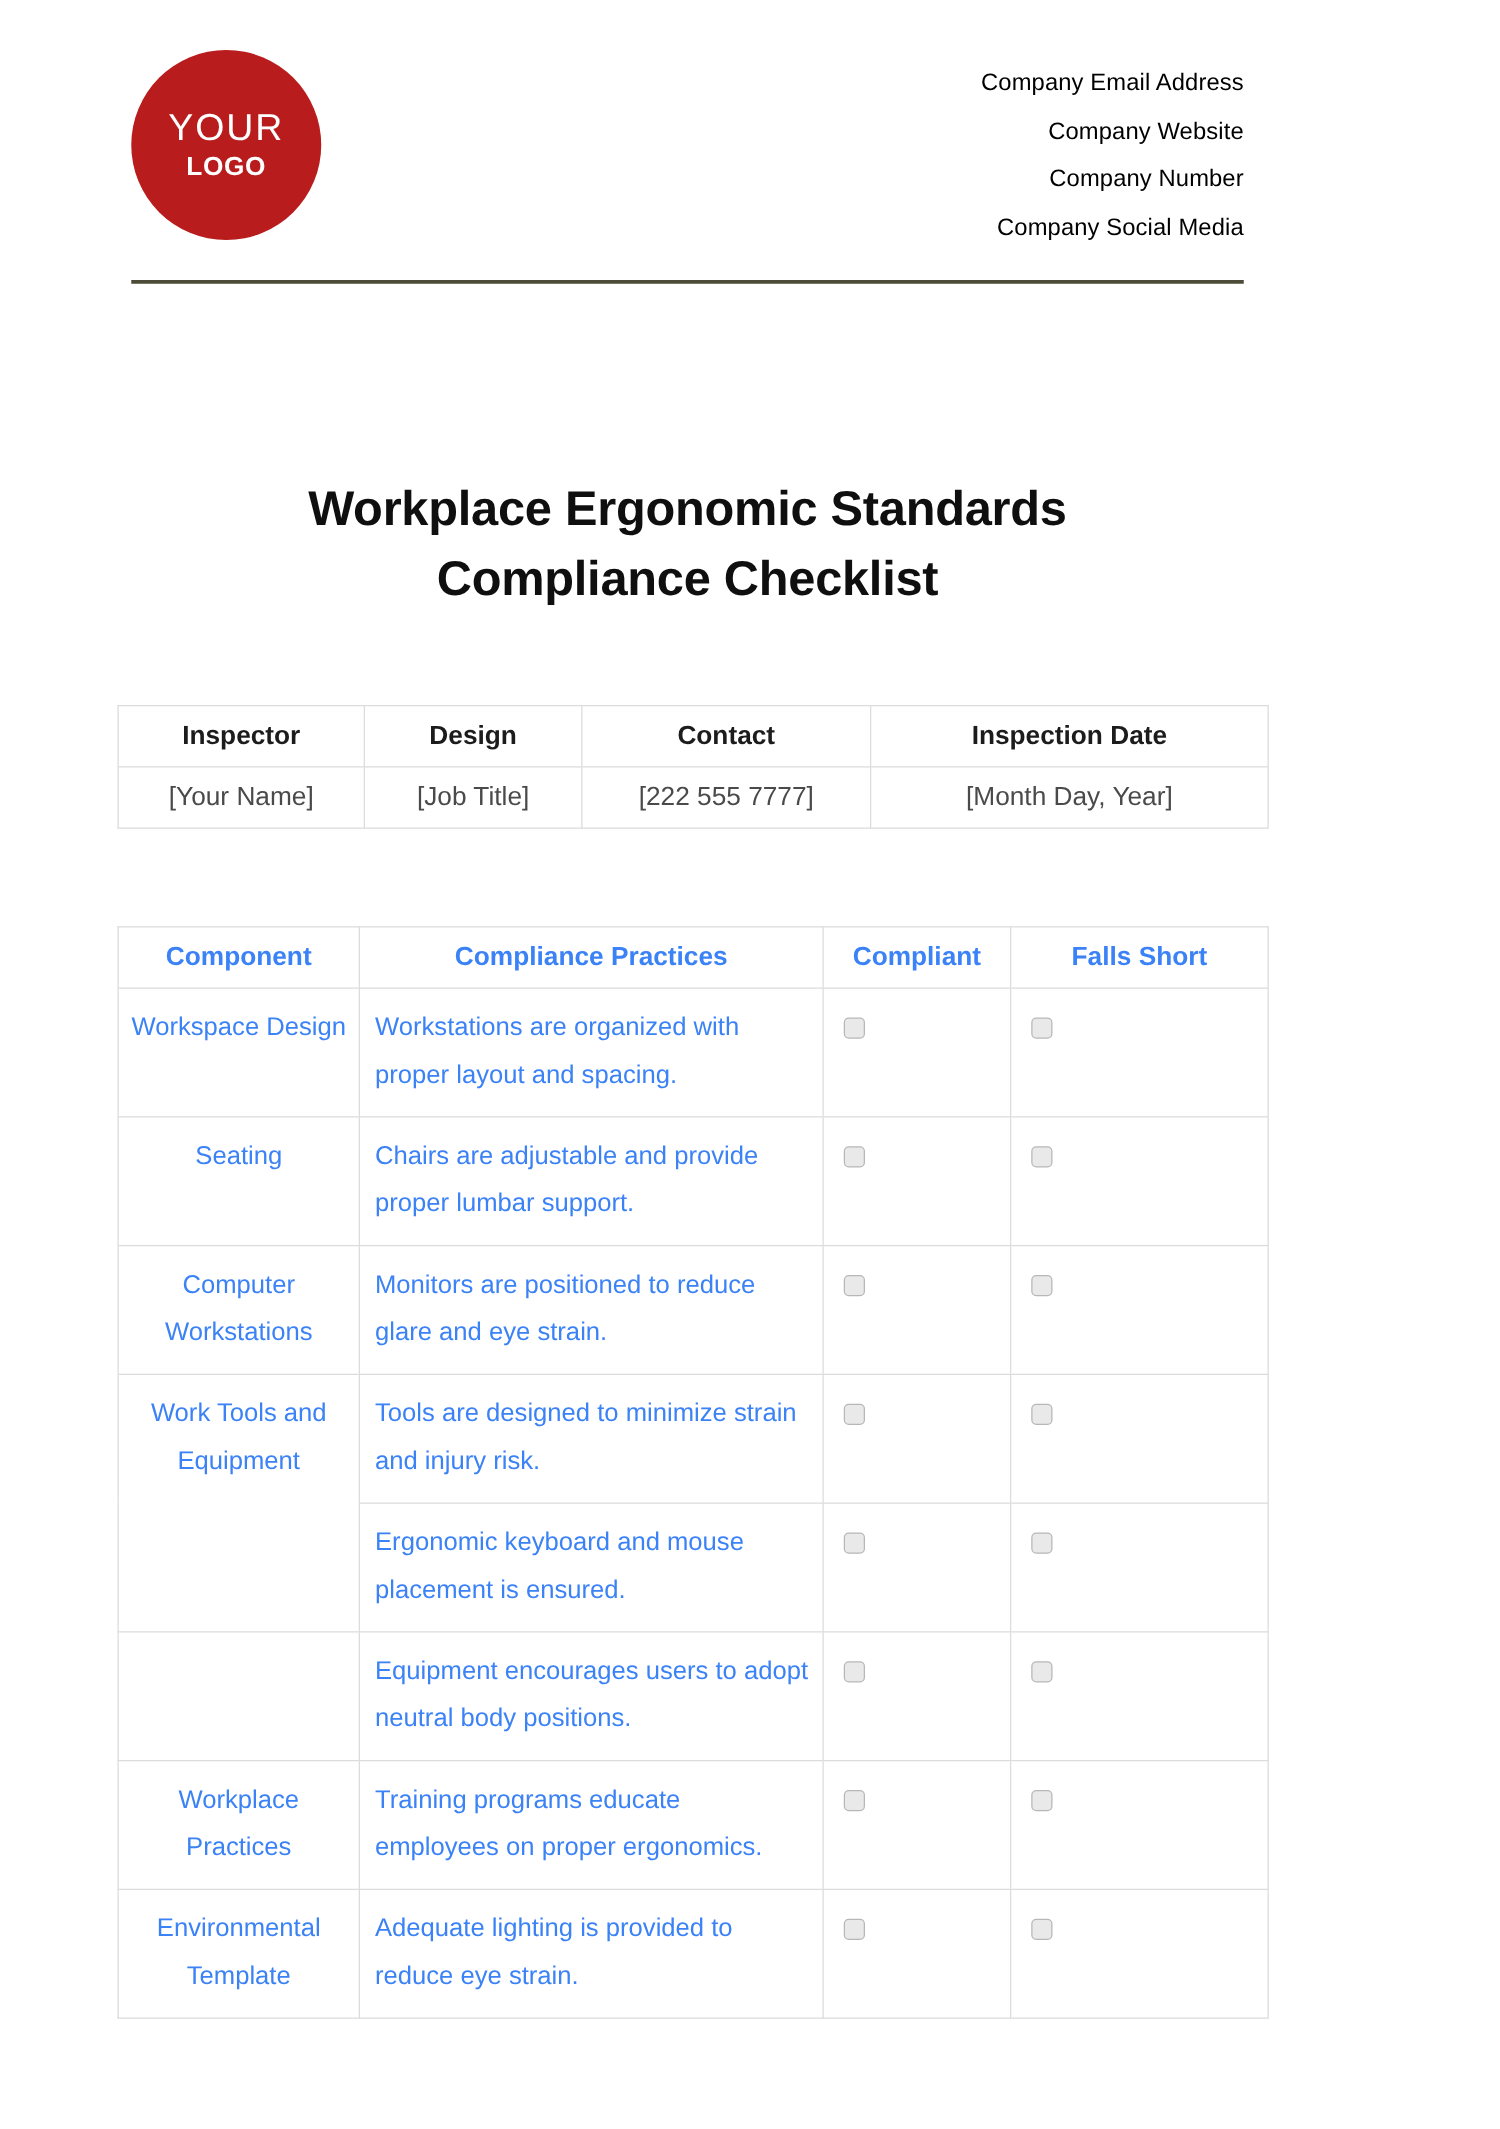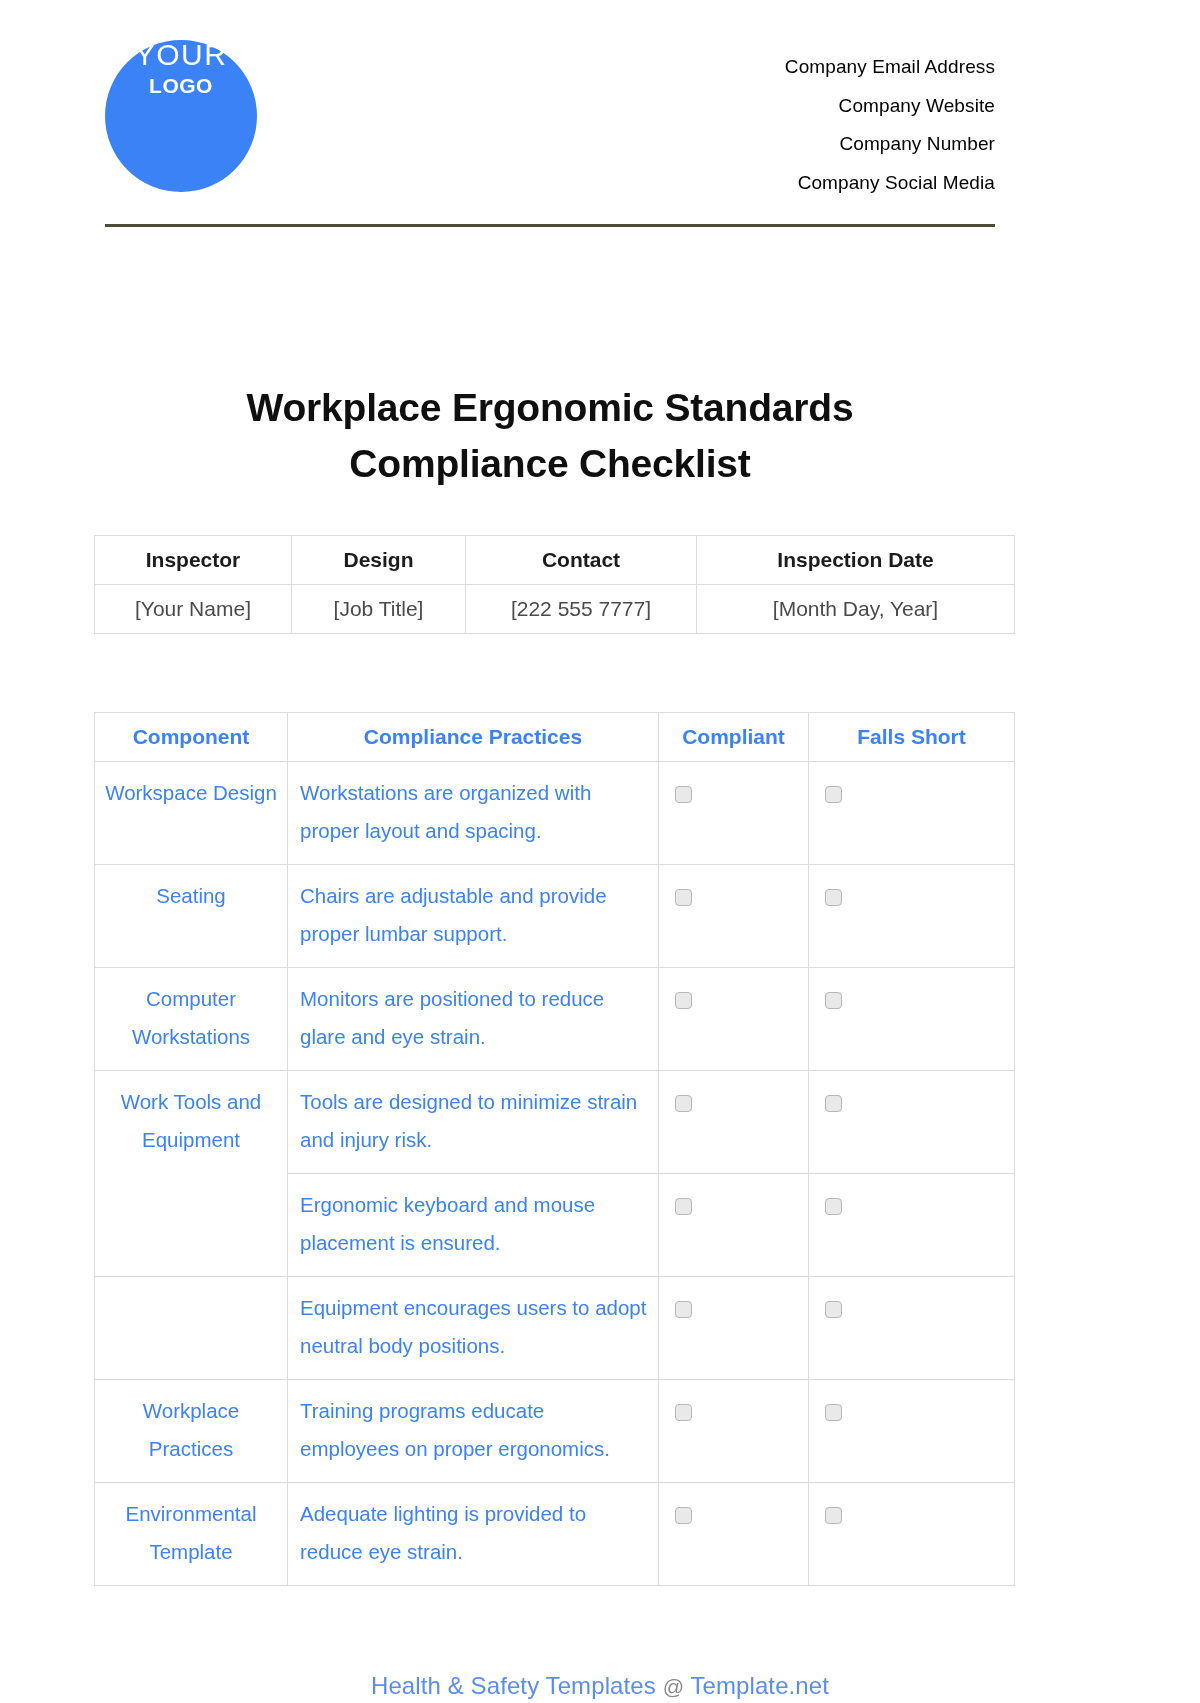--- a/index.html
+++ b/index.html
@@ -31,24 +31,25 @@
     width: 890px;
     height: 165px;
   }
   .logo {
     position: absolute;
     left: 0;
     top: 0;
     width: 152px;
     height: 152px;
     border-radius: 50%;
-    background: #3b82f6;
+    background: #b91c1c;
     display: flex;
     flex-direction: column;
     align-items: center;
+    justify-content: center;
     line-height: 1;
   }
   .logo-your {
     color: #ffffff;
     font-size: 30px;
     letter-spacing: 1.5px;
     font-weight: 400;
     margin-bottom: 5px;
   }
   .logo-logo {
@@ -90,20 +91,21 @@
     font-weight: 700;
     color: #0f0f0f;
     line-height: 56px;
     letter-spacing: -0.2px;
   }
 
   
   table {
     border-collapse: collapse;
     table-layout: fixed;
+    margin-top: 29px;
   }
   .info-table {
     position: absolute;
     left: 94px;
     top: 535px;
     width: 920px;
   }
   .info-table th,
   .info-table td {
     border: 1px solid #dcdcdc;
@@ -300,19 +302,14 @@
         </tr>
         <tr>
           <td class="c-component">Environmental Template</td>
           <td class="c-criteria">Adequate lighting is provided to reduce eye strain.</td>
           <td class="c-box"><span class="cbox"></span></td>
           <td class="c-box"><span class="cbox"></span></td>
         </tr>
       </tbody>
   </table>
 
-  <div class="footer">
-    <span>Health &amp; Safety Templates</span>
-    <span class="at">@</span>
-    <span>Template.net</span>
-  </div>
 
 </div>
 
 </body></html>

